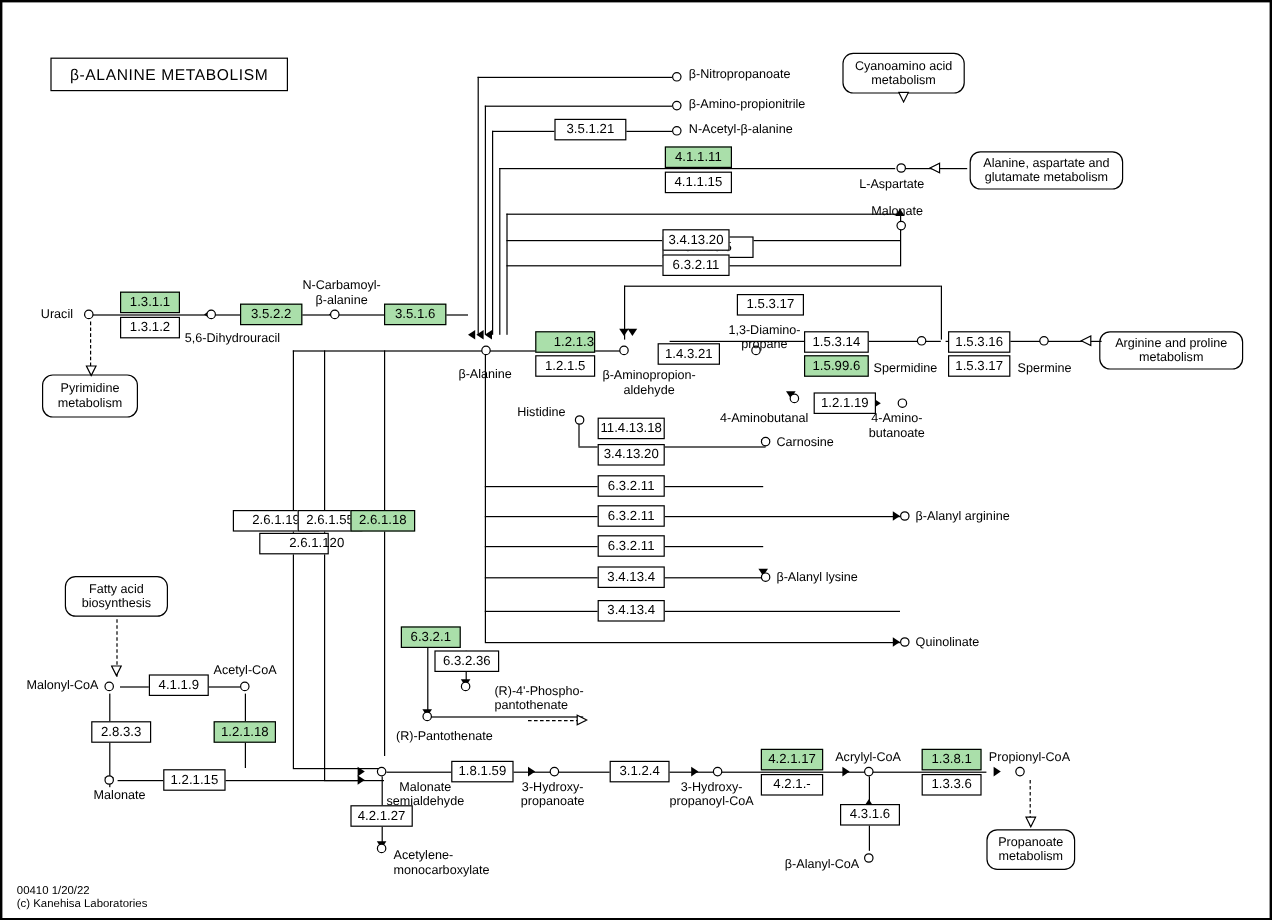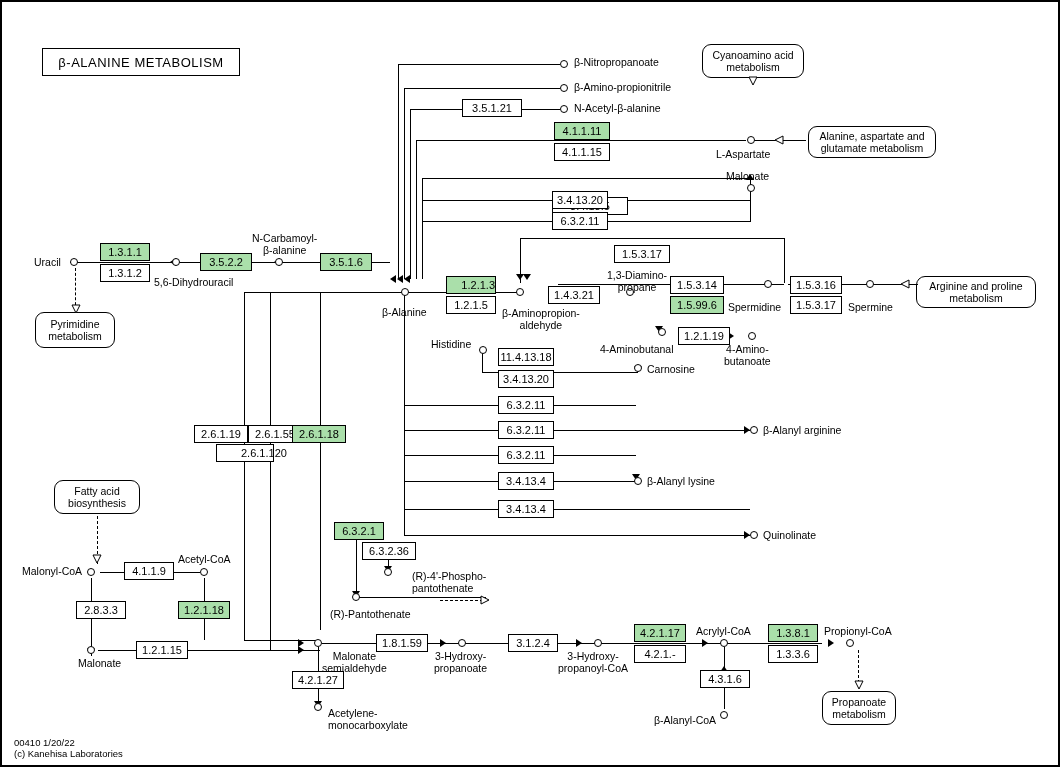--- a/index.html
+++ b/index.html
@@ -373,21 +373,21 @@
   <div class="ec" style="left:676px; top:325px; width:52px;">1.2.1.19</div>
 
   <div class="ec" style="left:496px; top:346px; width:56px;">11.4.13.18</div>
   <div class="ec" style="left:496px; top:368px; width:56px;">3.4.13.20</div>
   <div class="ec" style="left:496px; top:394px; width:56px;">6.3.2.11</div>
   <div class="ec" style="left:496px; top:419px; width:56px;">6.3.2.11</div>
   <div class="ec" style="left:496px; top:444px; width:56px;">6.3.2.11</div>
   <div class="ec" style="left:496px; top:470px; width:56px;">3.4.13.4</div>
   <div class="ec" style="left:496px; top:498px; width:56px;">3.4.13.4</div>
 
-  <div class="ec" style="left:192px; top:423px; width:54px;">2.6.1.19</div>
+  <div class="ec" style="left:192px; top:423px; width:72px;">2.6.1.19</div>
   <div class="ec" style="left:246px; top:423px; width:54px;">2.6.1.55</div>
   <div class="ec hl" style="left:290px; top:423px; width:54px;">2.6.1.18</div>
   <div class="ec" style="left:214px; top:442px; width:58px;padding-left:24px;">2.6.1.120</div>
 
   <div class="ec hl" style="left:332px; top:520px; width:50px;">6.3.2.1</div>
   <div class="ec" style="left:360px; top:540px; width:54px;">6.3.2.36</div>
 
   <div class="ec" style="left:122px; top:560px; width:50px;">4.1.1.9</div>
   <div class="ec" style="left:74px; top:599px; width:50px;">2.8.3.3</div>
   <div class="ec hl" style="left:176px; top:599px; width:52px;">1.2.1.18</div>

